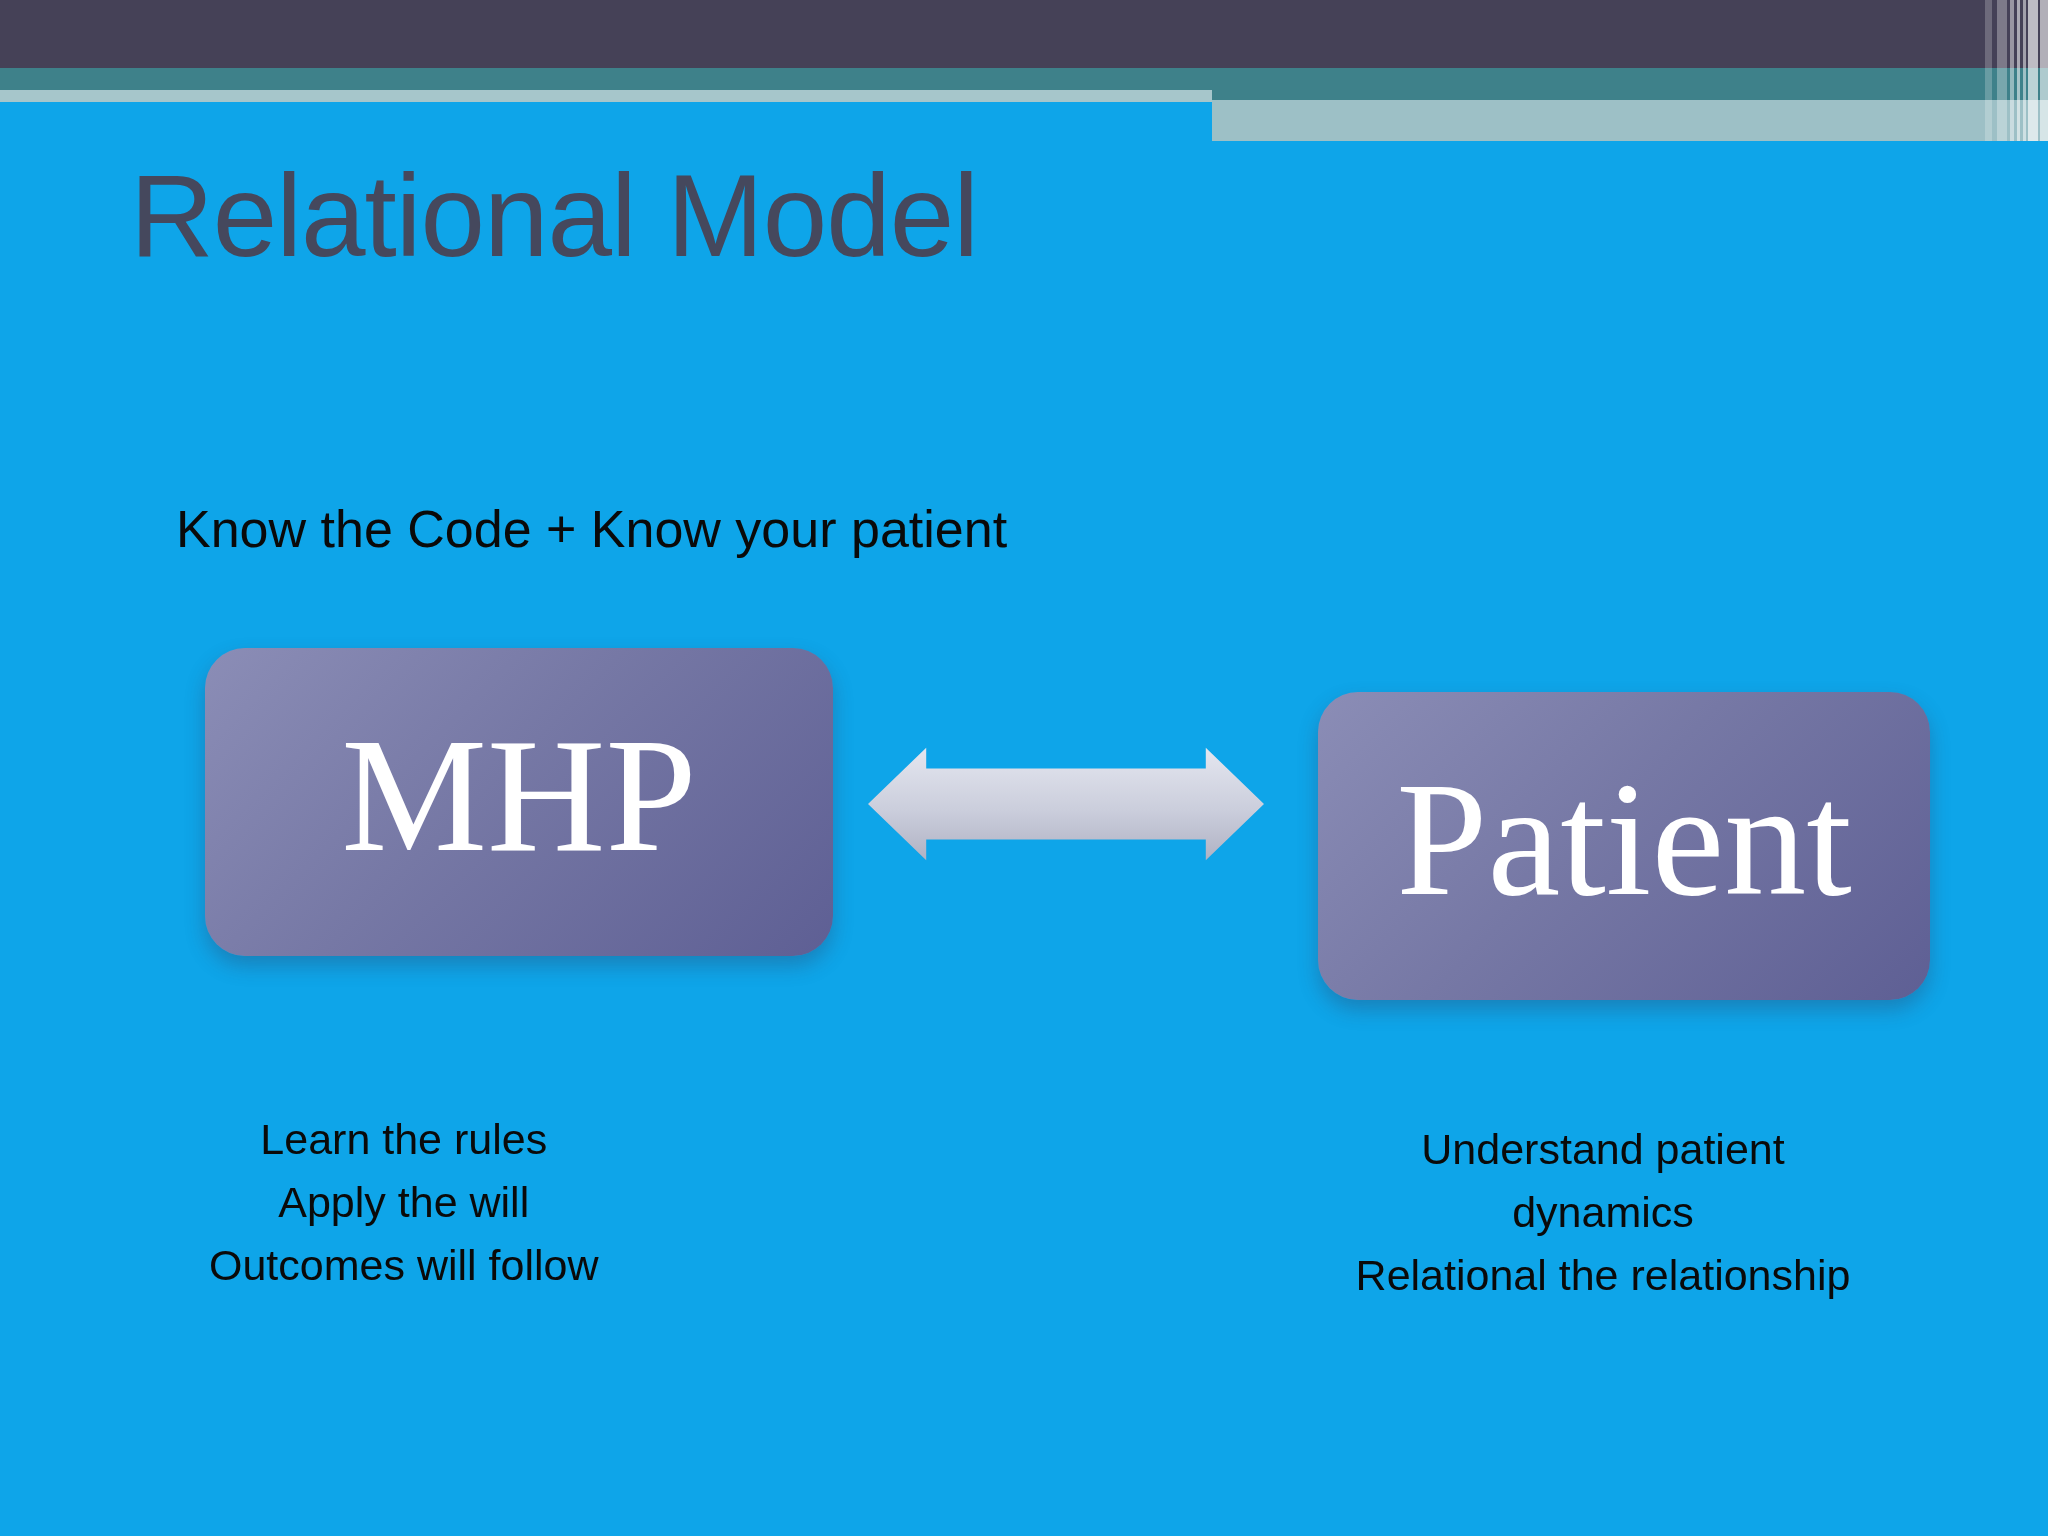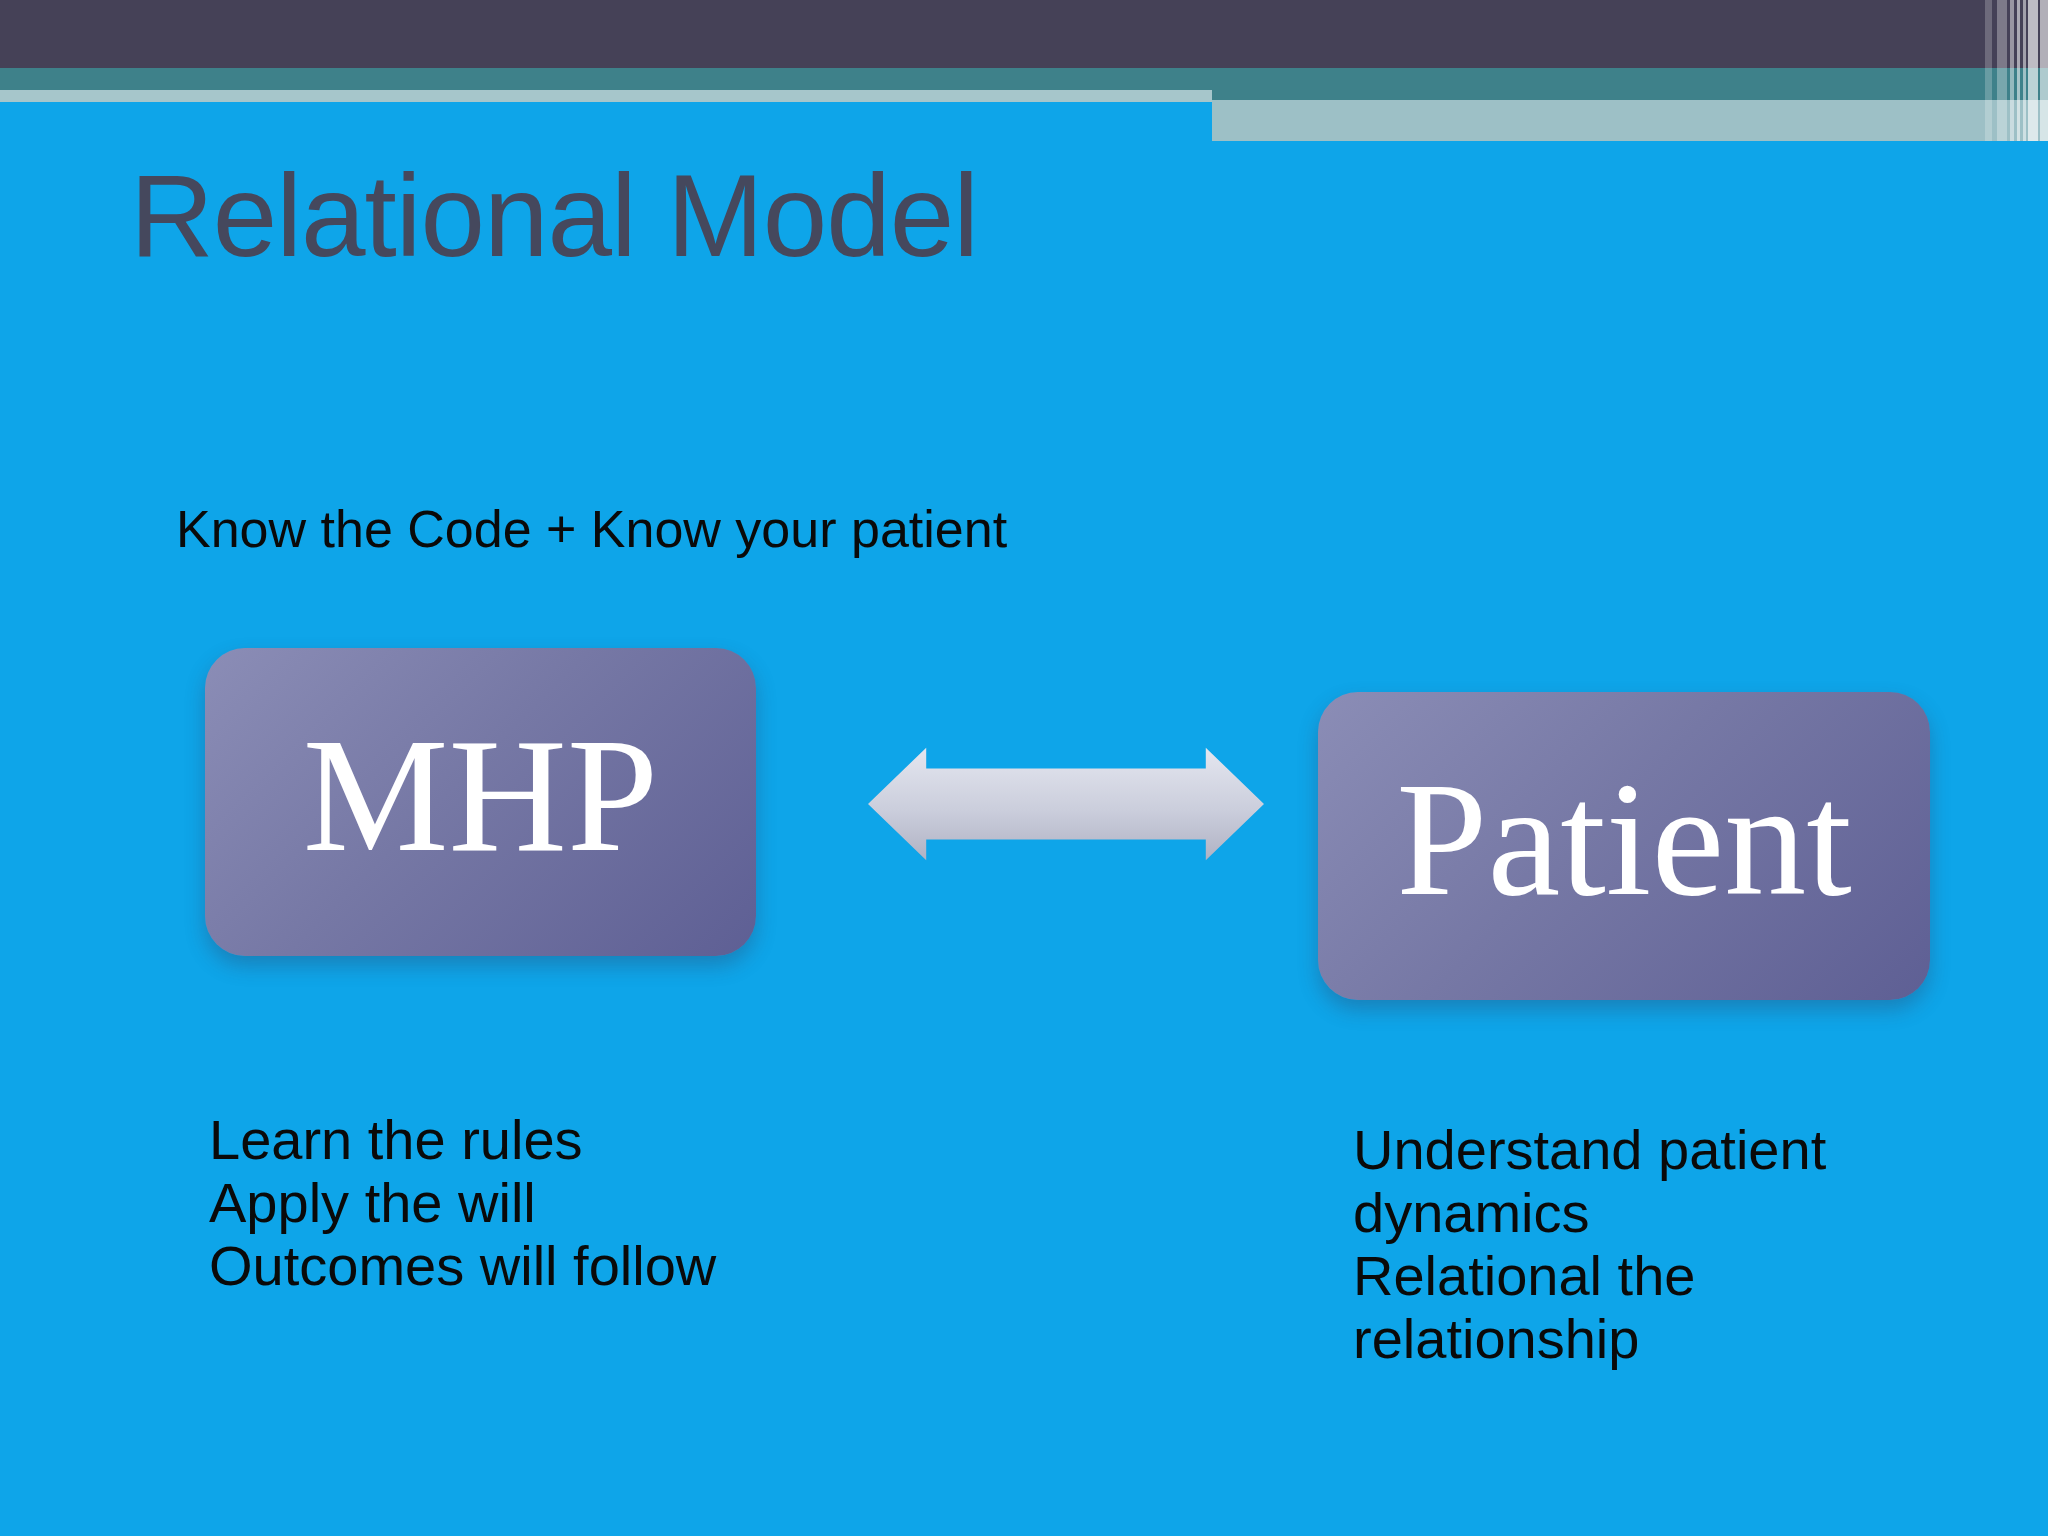--- a/index.html
+++ b/index.html
@@ -61,21 +61,21 @@
   }
   .subtitle {
     position: absolute; left: 176px; top: 498px;
     font-size: 52px; line-height: 63px;
     color: #0A0A0A;
   }
 
   
   .dbox {
     position: absolute;
-    width: 551px; height: 308px;
+    width: 628px; height: 308px;
     border-radius: 40px;
     background: linear-gradient(135deg, #8B8DB6 0%, #7678A5 45%, #5E5F94 100%);
     box-shadow: 0 10px 20px rgba(50,50,80,0.30);
     display: flex; align-items: center; justify-content: center;
   }
   .dbox-left  { left: 205px;  top: 648px; }
   .dbox-right { left: 1318px; top: 648px; width: 612px; margin-top: 44px; }
   .dbox .dbox-label {
     font-family: "Liberation Serif", serif;
     font-size: 164px;
@@ -94,22 +94,23 @@
       85.3% 19.5%, 85.3% 1.5%, 100% 50%,
       85.3% 98.5%, 85.3% 80.5%,
       14.7% 80.5%, 14.7% 98.5%
     );
     filter: drop-shadow(6px 8px 5px rgba(90,90,110,0.45));
   }
 
   
   .notes {
     position: absolute;
-    font-size: 56px; line-height: 63px;
+    font-size: 43px; line-height: 63px;
     color: #0A0A0A;
+    text-align: center;
   }
   .notes-left  { left: 209px;  top: 1108px; }
   .notes-right { left: 1353px; top: 1118px; width: 500px; }
 </style>
 </head>
 <body>
 
 <div class="slide">
 
   <div class="hdr-dark"></div>

